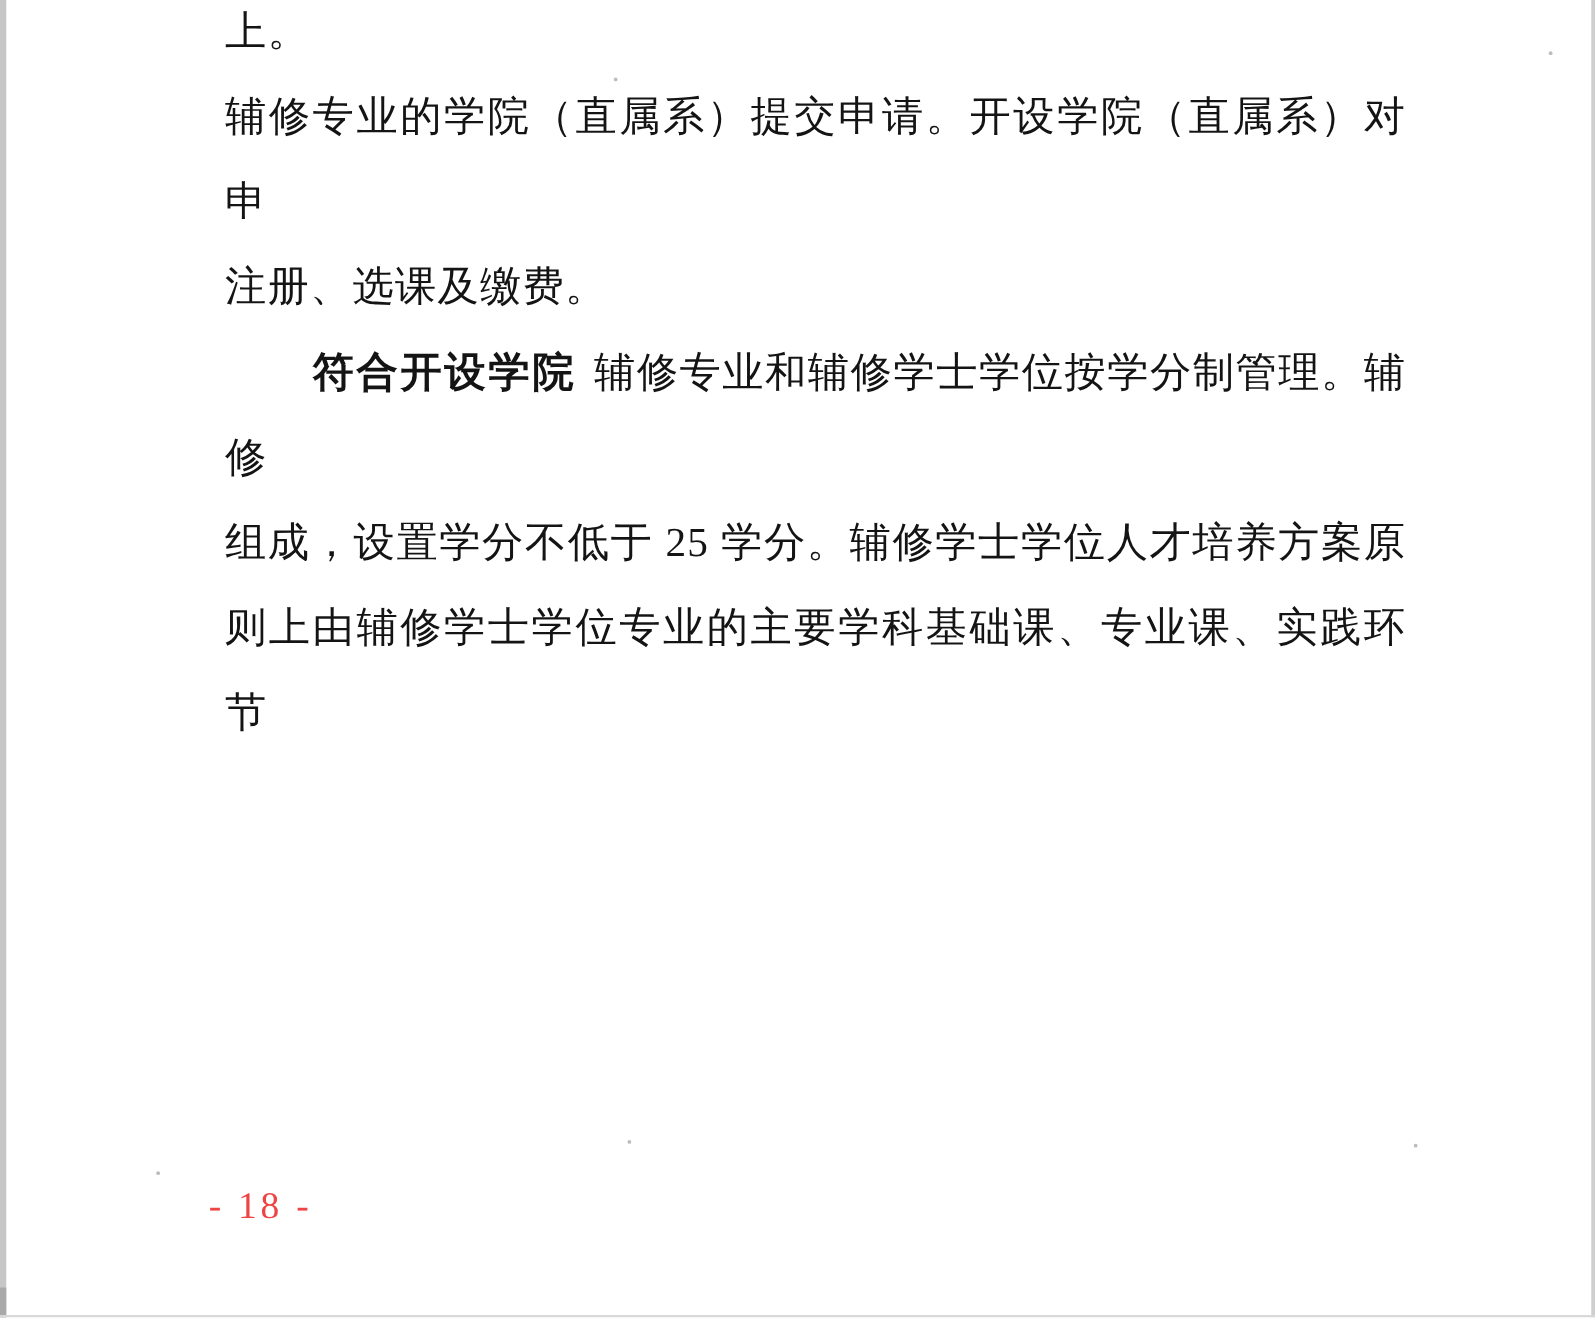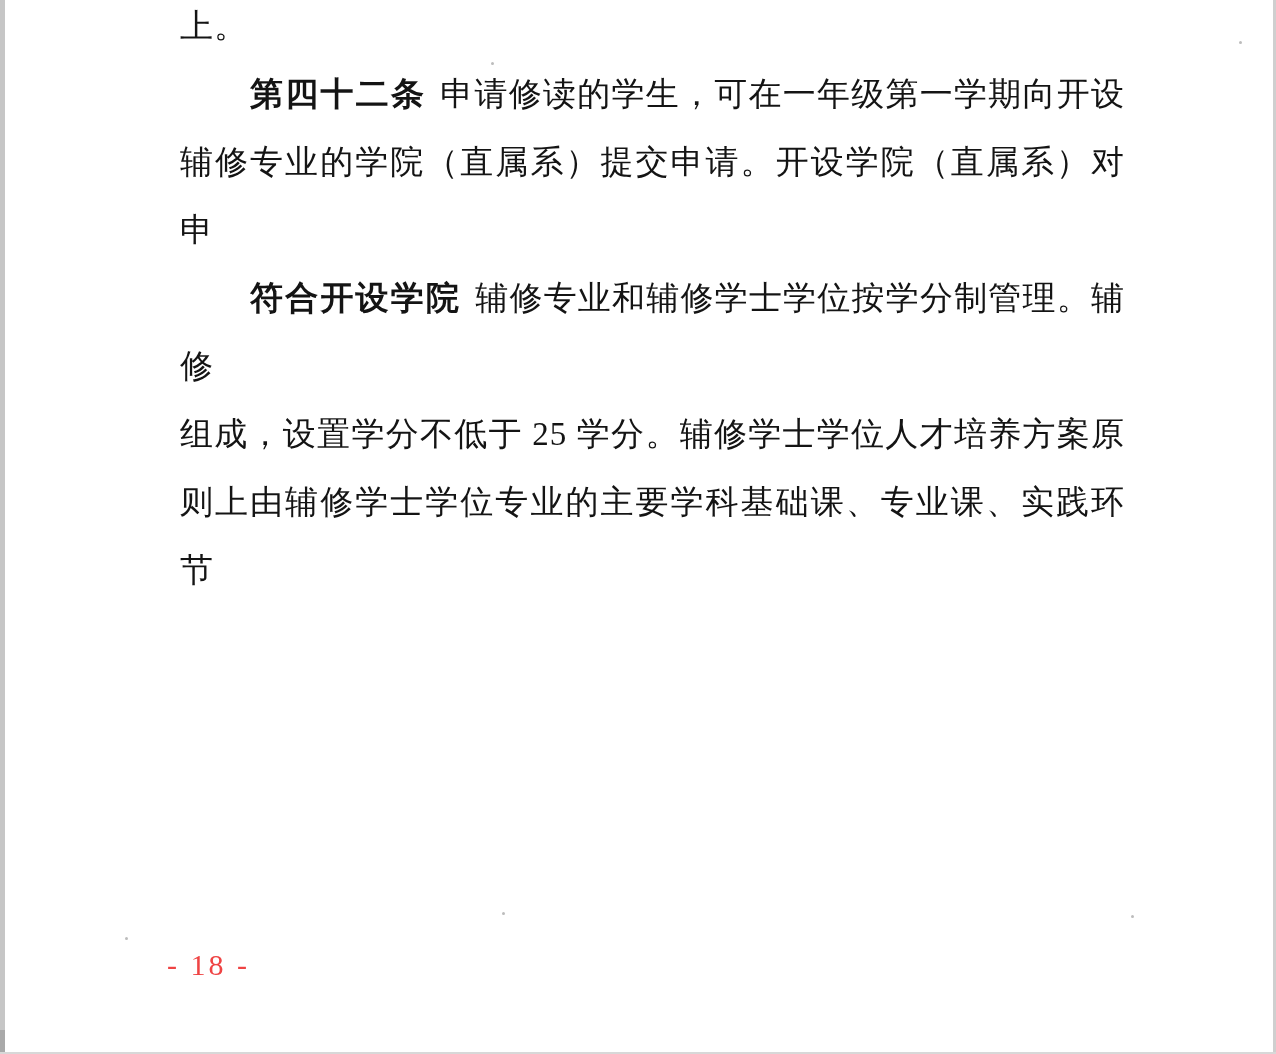--- a/index.html
+++ b/index.html
@@ -83,26 +83,26 @@
   <div class="scan-edge-left"></div>
   <div class="scan-edge-left-corner"></div>
   <div class="scan-edge-right"></div>
   <div class="scan-edge-bottom"></div>
 
   <div class="body-text">
 
     <div class="line"><span>上。</span></div>
 
 
-    <div class="line indent fill"><span class="lead">第四十二条</span><span>申请修读的学生，可在一年级第一学期向开设</span></div>
 
     <div class="line fill"><span>辅修专业的学院（直属系）提交申请。开设学院（直属系）对申</span></div>
 
 
 
+    <div class="line"><span>注册、选课及缴费。</span></div>
 
     <div class="line indent fill"><span class="lead">符合开设学院</span><span>辅修专业和辅修学士学位按学分制管理。辅修</span></div>
 
 
     <div class="line fill"><span>组成，设置学分不低于 25 学分。辅修学士学位人才培养方案原</span></div>
 
     <div class="line fill"><span>则上由辅修学士学位专业的主要学科基础课、专业课、实践环节</span></div>
 
   </div>
 

